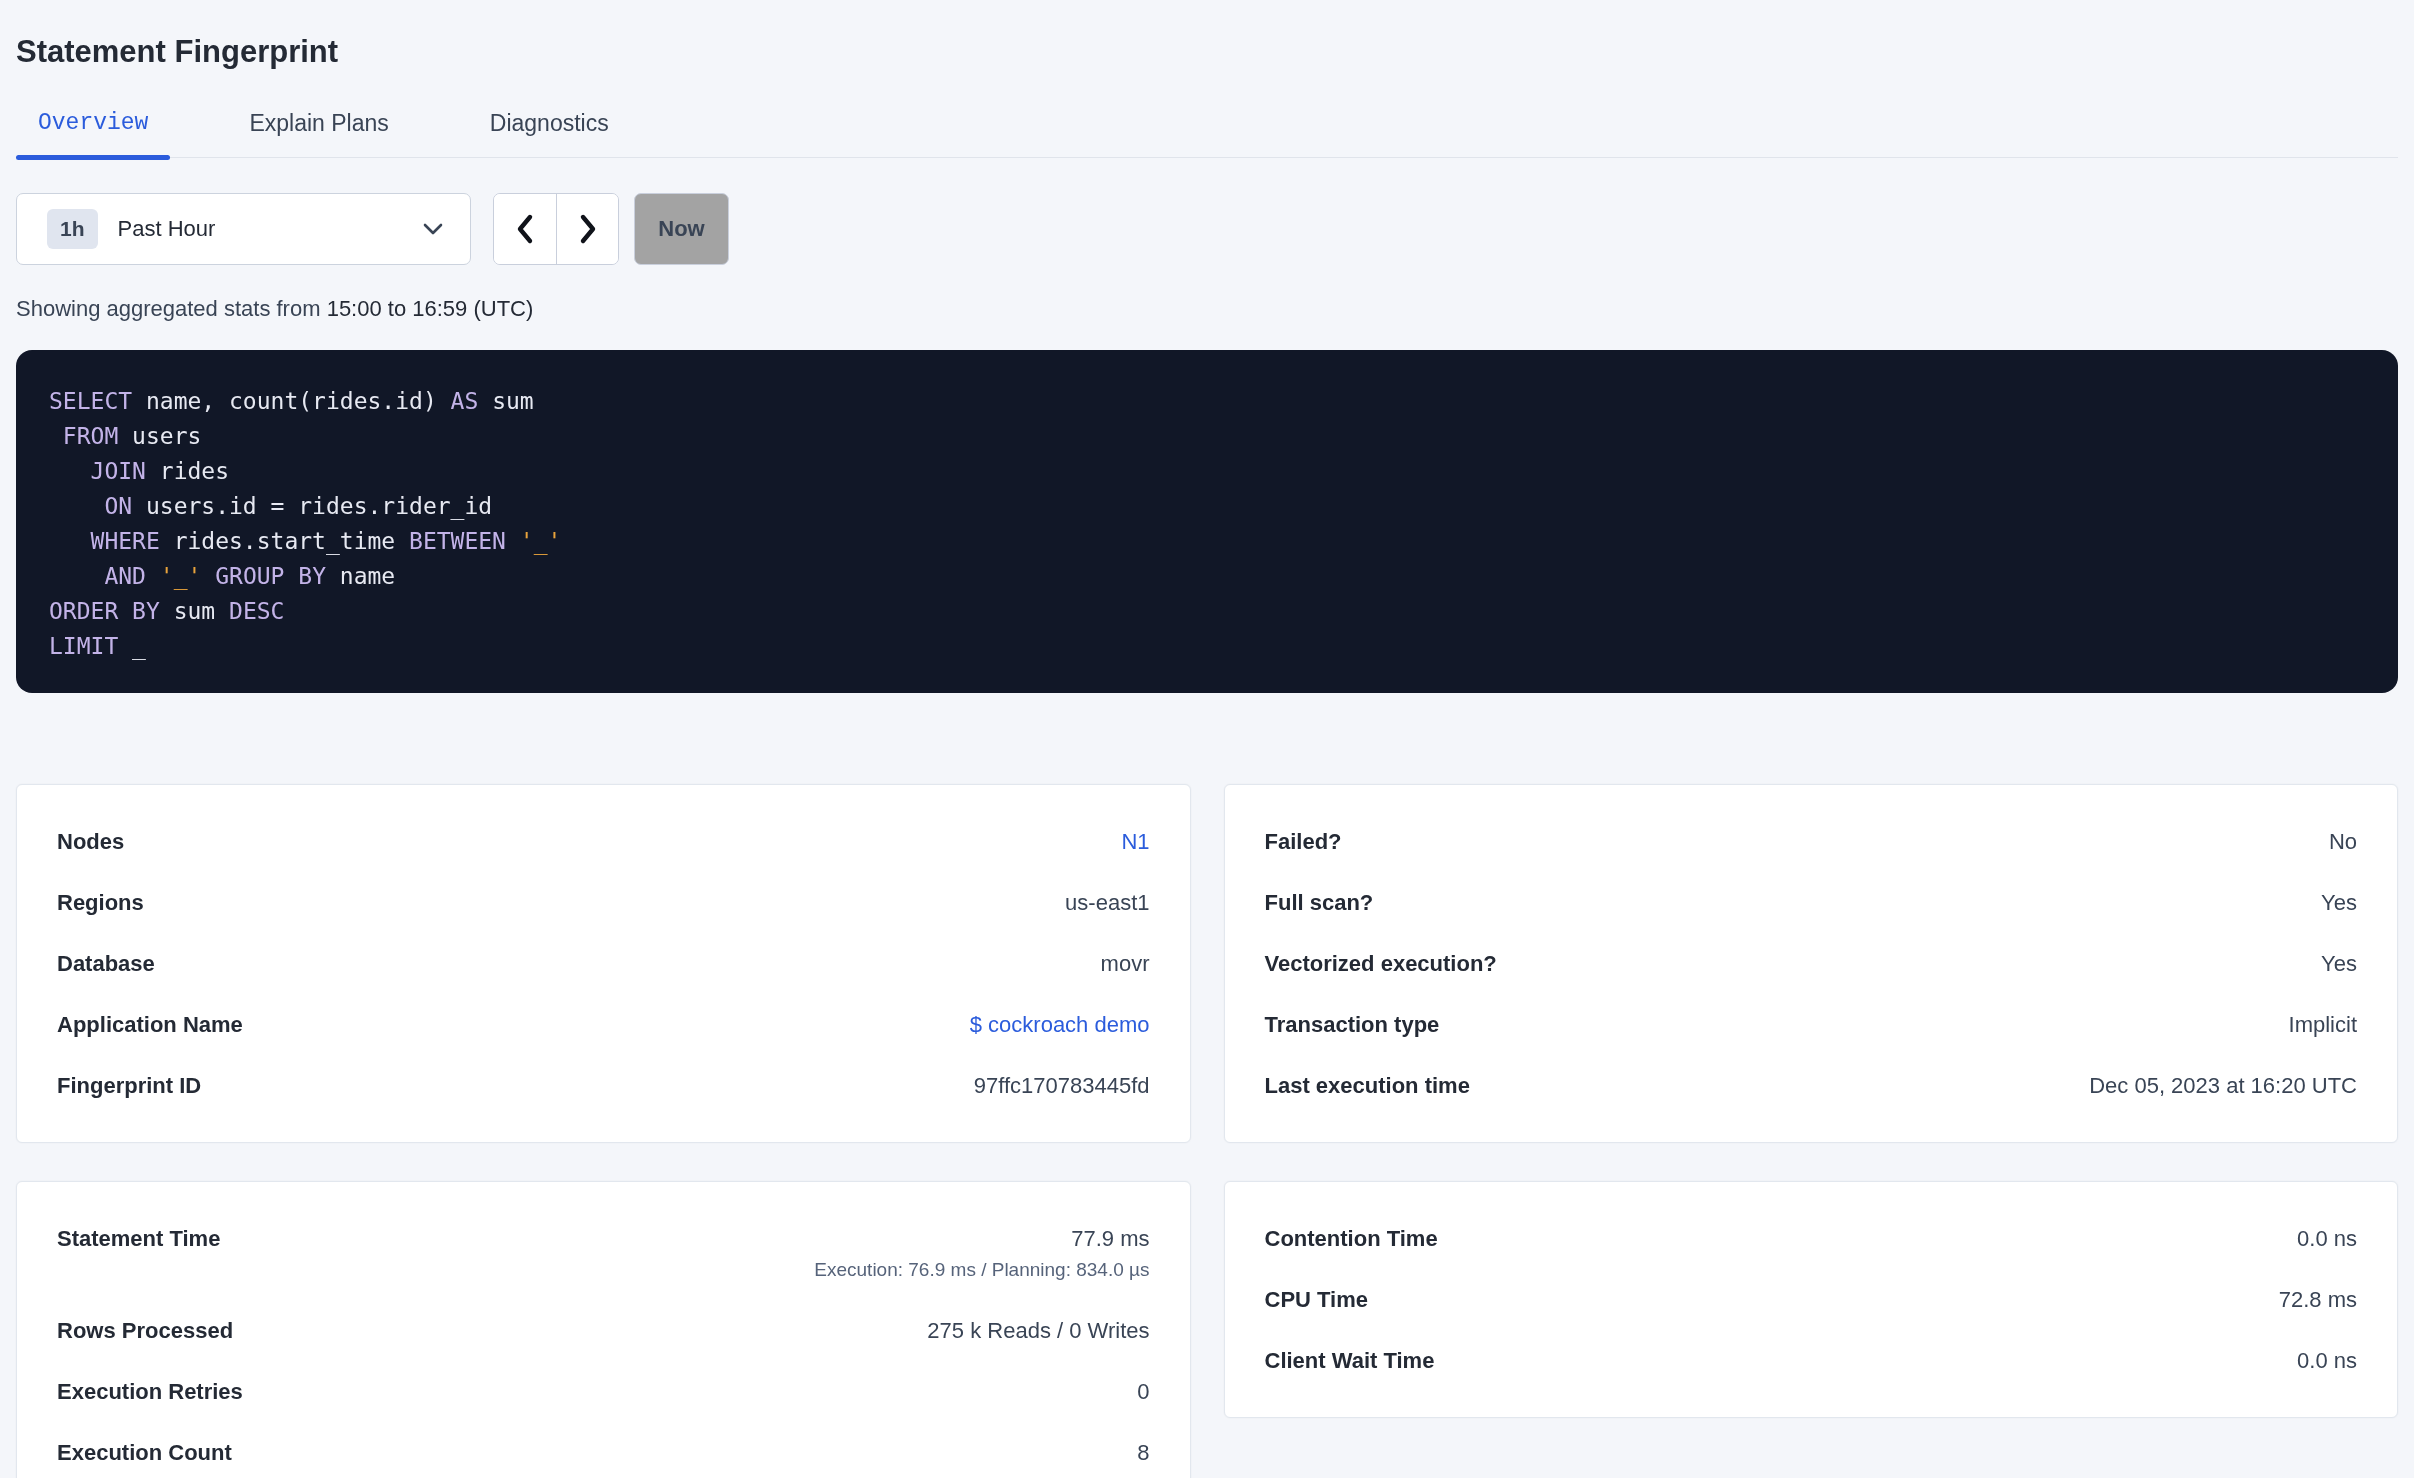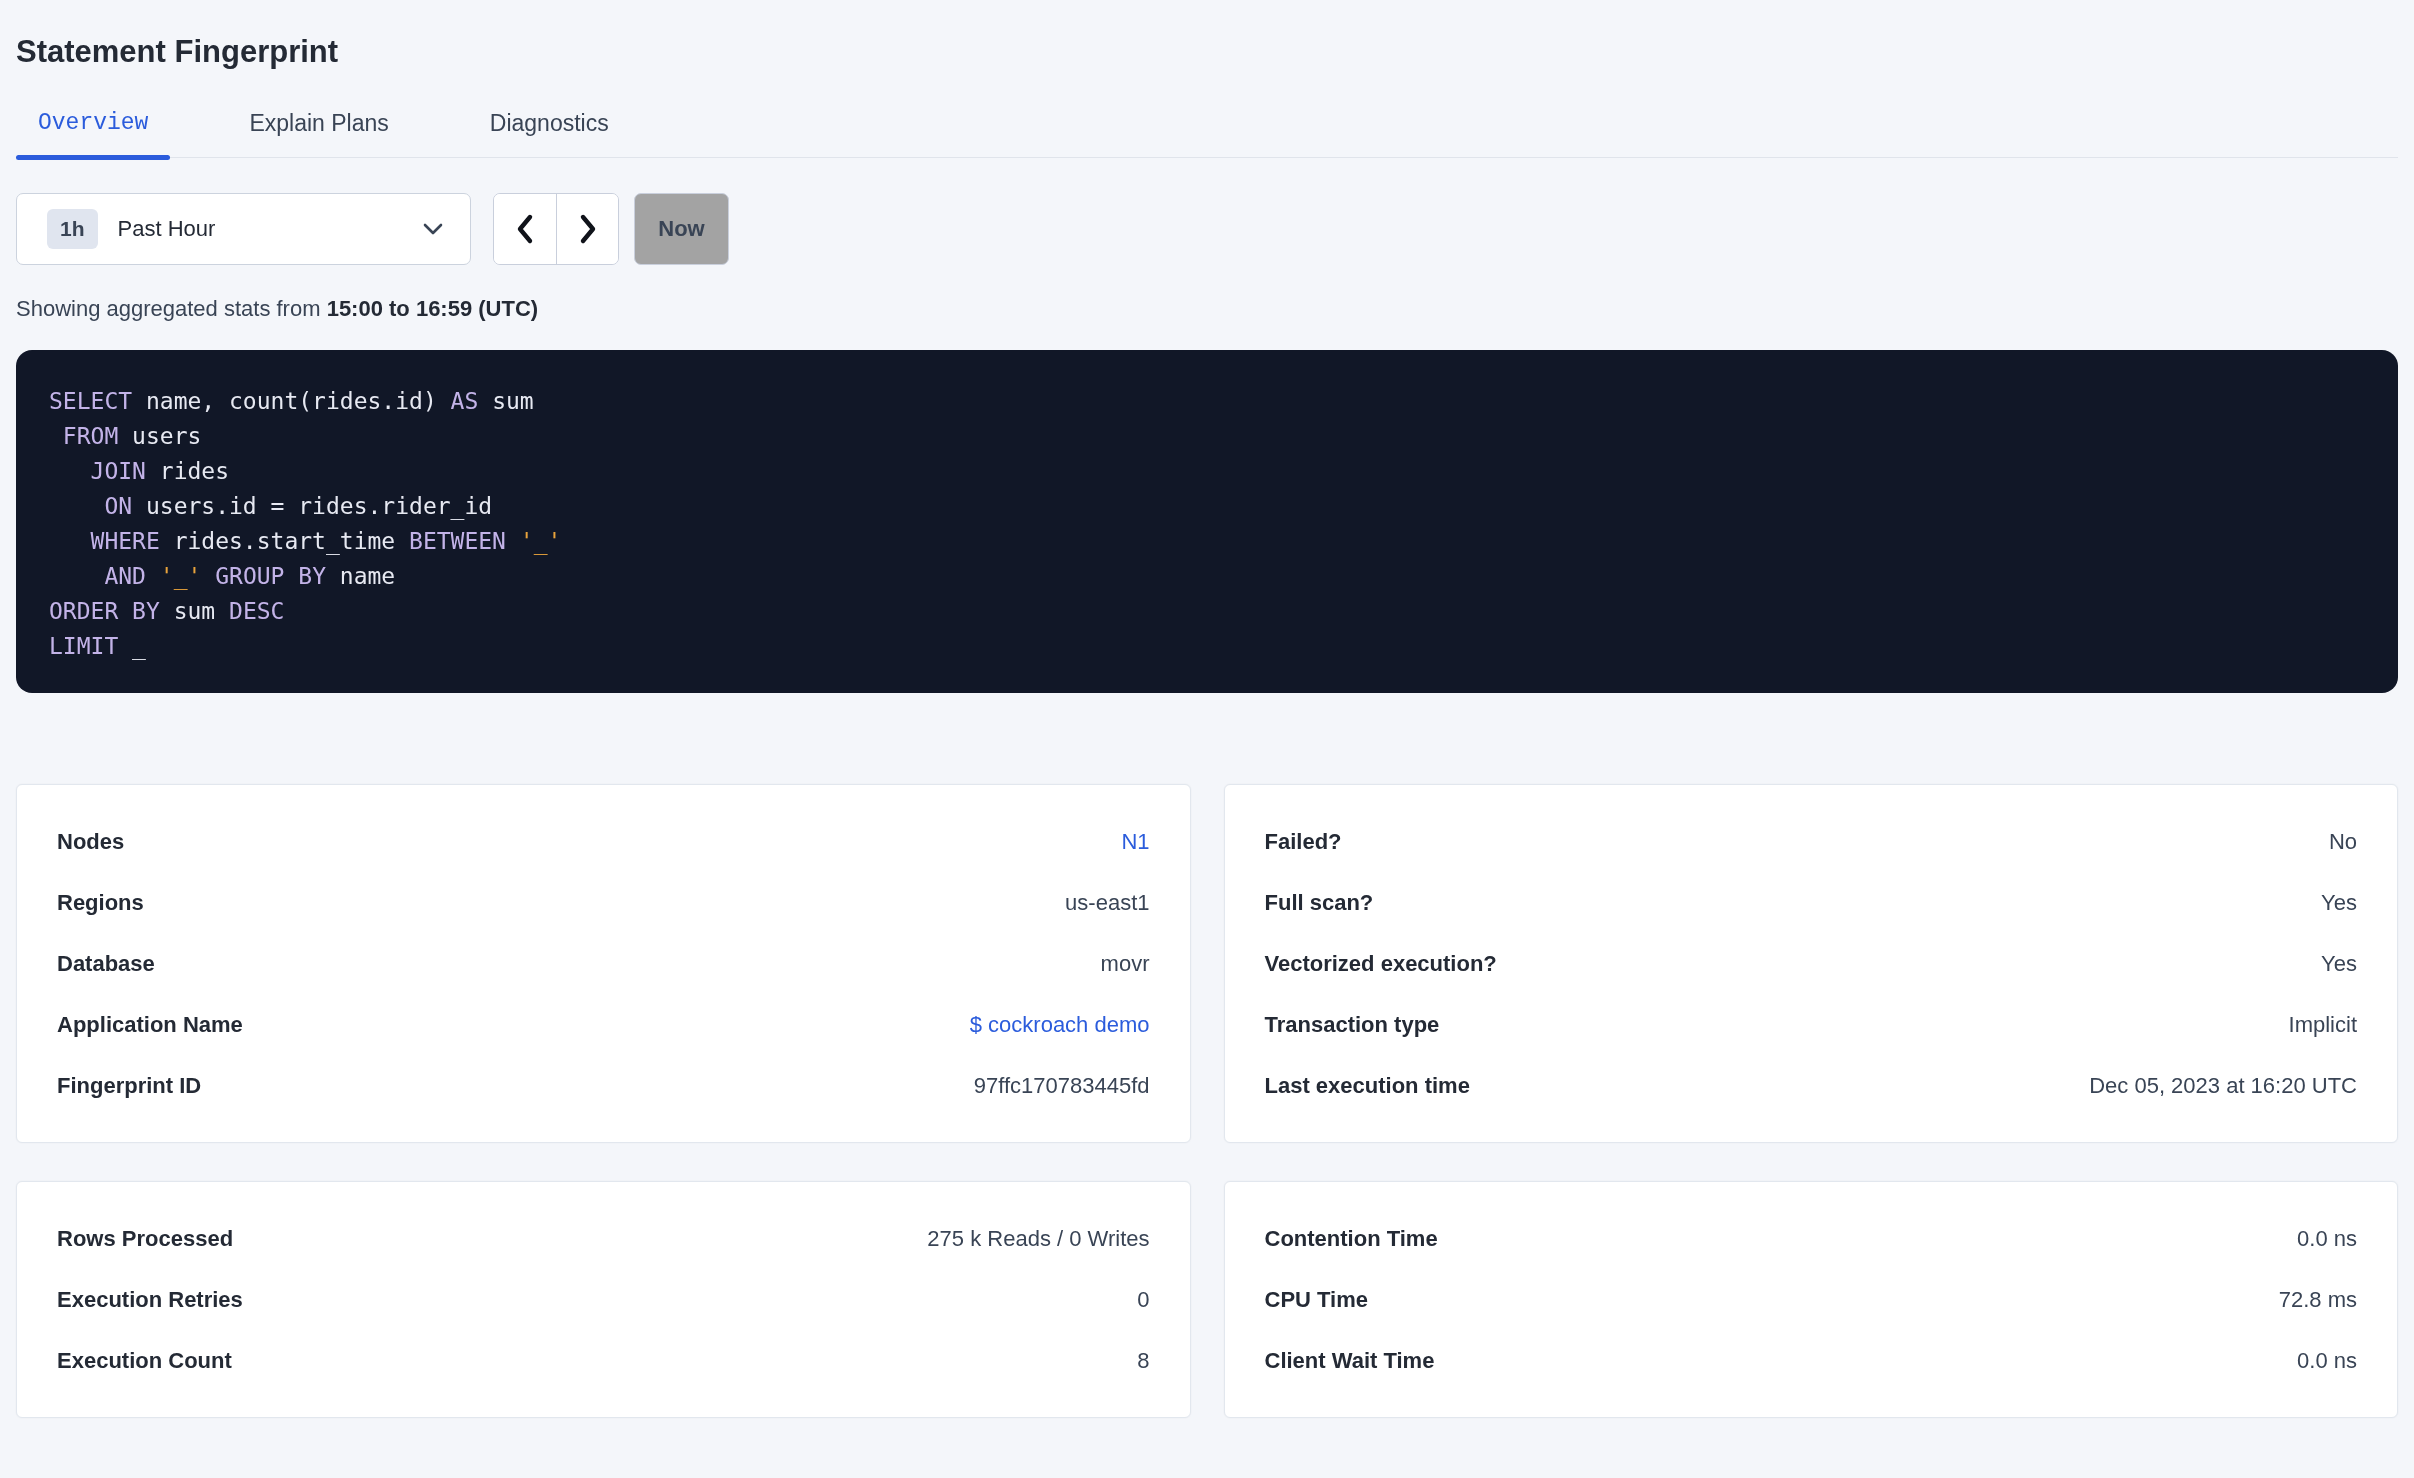--- a/index.html
+++ b/index.html
@@ -60,21 +60,21 @@
     justify-content:center;cursor:pointer;padding:0;
   }
   .nav-btn + .nav-btn{border-left:1px solid var(--control-border);}
   .now-btn{
     margin-left:15px;width:95px;background:#a3a3a3;border:1px solid var(--control-border);
     border-radius:7px;font-family:inherit;font-size:22px;font-weight:700;
     color:var(--text-body);cursor:pointer;
   }
   
   .stats-line{margin:30px 0 0;font-size:22px;line-height:27px;color:var(--text-body);}
-  .stats-line b{font-weight:700;color:var(--text-dark);}
+  .stats-line b{font-weight:400;color:var(--text-dark);}
   
   .sql-box{
     margin:28px 0 0;background:var(--sql-bg);border-radius:16px;
     padding:34px 30px 29px 33px;
     font-family:"DejaVu Sans Mono","Liberation Mono",monospace;
     font-size:23px;line-height:35px;color:var(--sql-identifier);
     white-space:pre;overflow:hidden;
   }
   .tok-kw{color:var(--sql-keyword);}
   .tok-id{color:var(--sql-identifier);}
@@ -198,20 +198,27 @@
         </div>
         <div class="card-row">
           <div class="row-label">Last execution time</div>
           <div class="row-value-wrap">
             <div class="row-value">Dec 05, 2023 at 16:20 UTC</div>
           </div>
         </div>
       </section>
     <section class="card">
         <div class="card-row">
+          <div class="row-label">Statement Time</div>
+          <div class="row-value-wrap">
+            <div class="row-value">77.9 ms</div>
+            <div class="row-subtext">Execution: 76.9 ms / Planning: 834.0 µs</div>
+          </div>
+        </div>
+        <div class="card-row">
           <div class="row-label">Rows Processed</div>
           <div class="row-value-wrap">
             <div class="row-value">275 k Reads / 0 Writes</div>
           </div>
         </div>
         <div class="card-row">
           <div class="row-label">Execution Retries</div>
           <div class="row-value-wrap">
             <div class="row-value">0</div>
           </div>

